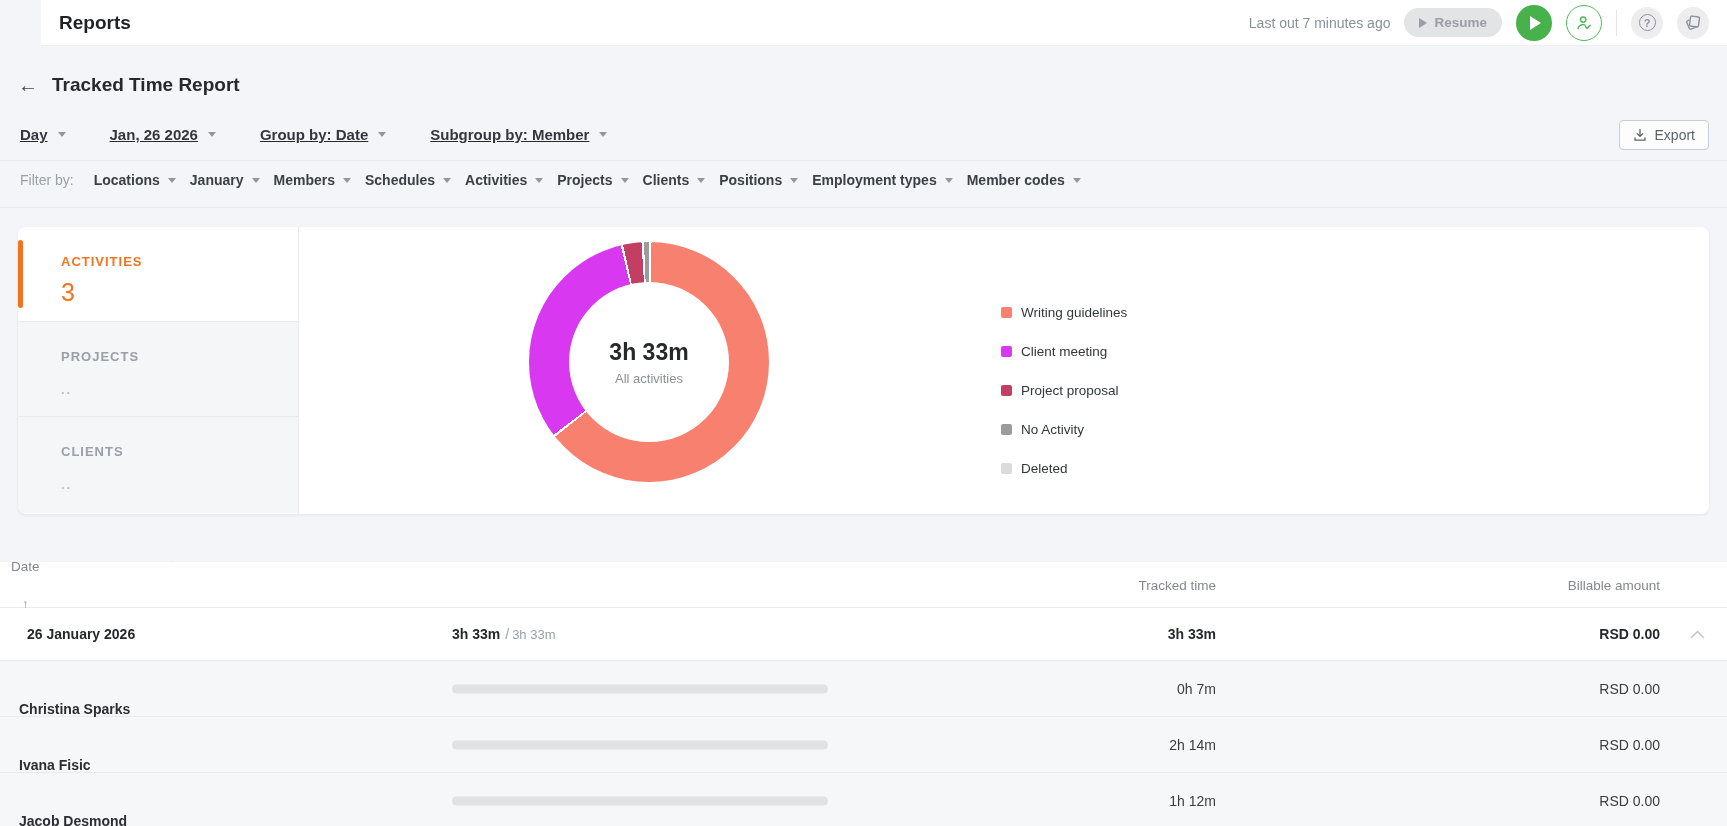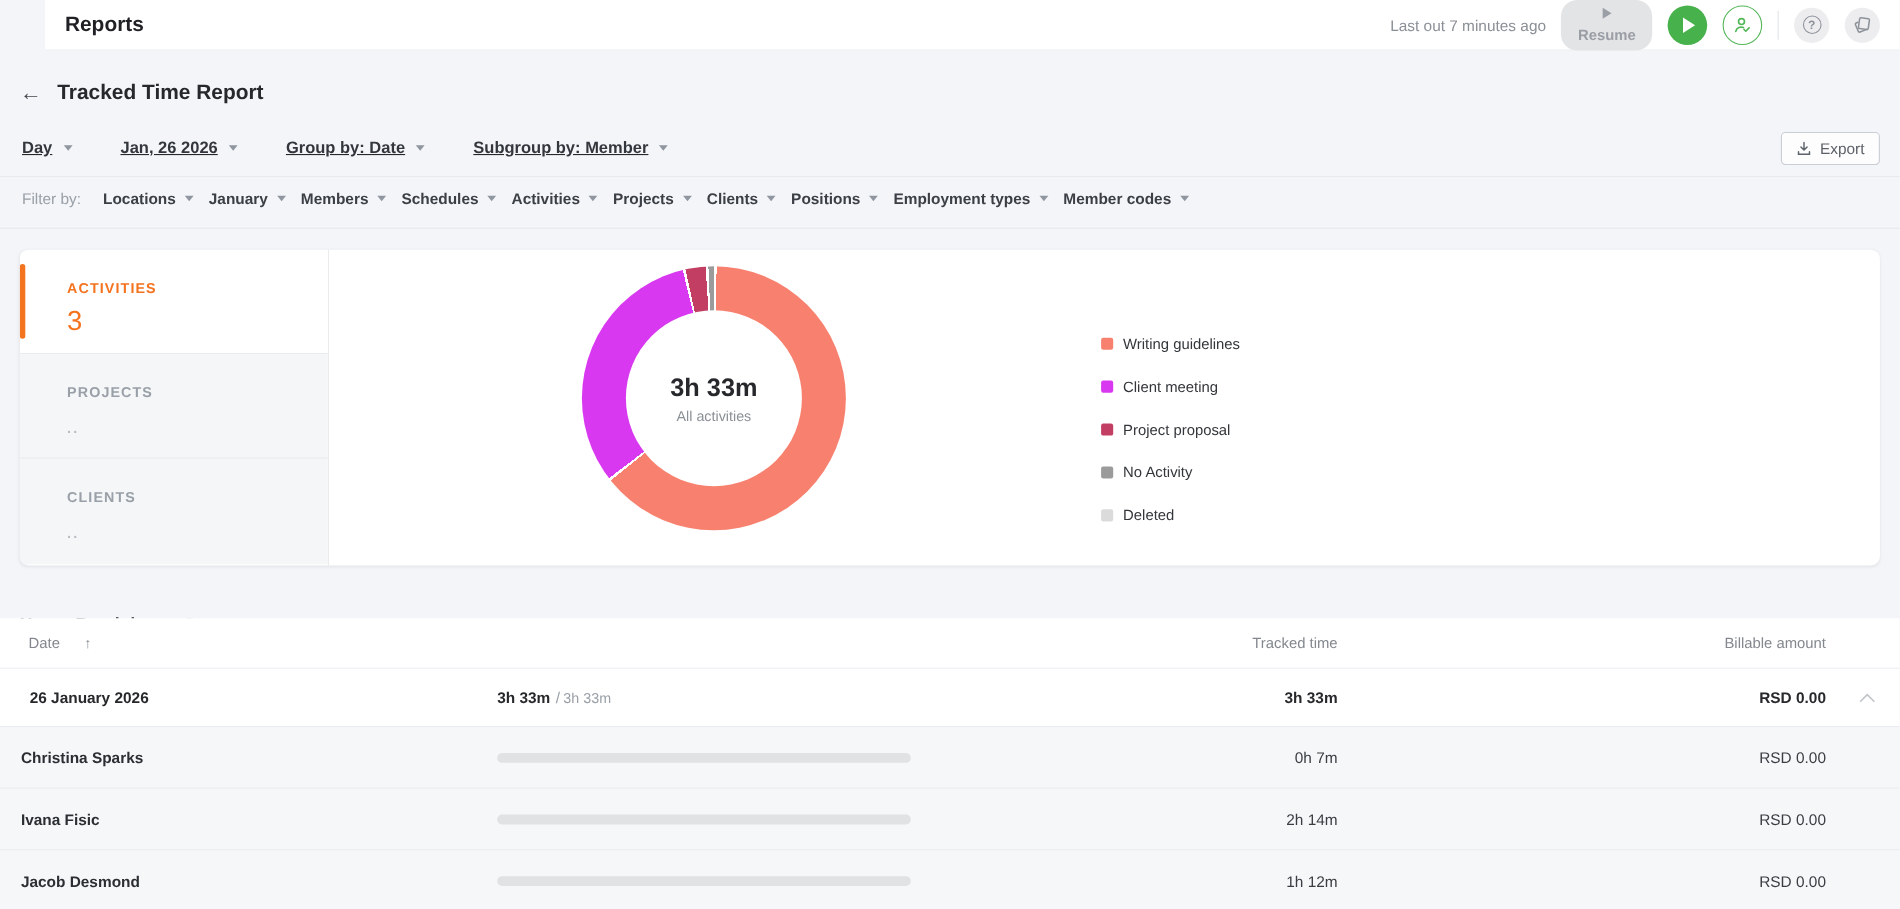--- a/index.html
+++ b/index.html
@@ -10,21 +10,21 @@
     color:#26282b;
     -webkit-font-smoothing:antialiased;
   }
   button{font-family:"Liberation Sans", sans-serif;border:none;background:none;padding:0;cursor:pointer;}
 
   
   .topbar{position:absolute;top:0;left:0;right:0;height:46px;background:#fff;border-bottom:1px solid #eceef1;display:flex;align-items:center;justify-content:space-between;padding:0 18px;box-sizing:border-box;z-index:5;margin-left:41px;}
   .topbar h1{font-size:19px;font-weight:bold;margin:0;color:#1f2125;}
   .topbar-right{display:flex;align-items:center;gap:14px;justify-content:space-between;}
   .status-text{font-size:14px;color:#8b9097;}
-  .resume-pill{display:inline-flex;align-items:center;gap:7px;background:#e3e4e6;color:#9a9ea5;font-size:13.5px;font-weight:bold;border-radius:15px;padding:7px 15px;flex-direction:column;}
+  .resume-pill{display:inline-flex;align-items:center;gap:7px;background:#e3e4e6;color:#9a9ea5;font-size:13.5px;font-weight:bold;border-radius:15px;padding:7px 15px;}
   .resume-pill .mini-play{width:0;height:0;border-top:5px solid transparent;border-bottom:5px solid transparent;border-left:8px solid #9a9ea5;display:inline-block;}
   .green-play{width:36px;height:36px;border-radius:50%;background:#47b14b;display:inline-flex;align-items:center;justify-content:center;}
   .green-play .tri{width:0;height:0;border-top:7px solid transparent;border-bottom:7px solid transparent;border-left:11px solid #fff;margin-left:3px;}
   .person-btn{width:36px;height:36px;border-radius:50%;background:#fff;border:1.6px solid #54b759;display:inline-flex;align-items:center;justify-content:center;box-sizing:border-box;}
   .vdiv{width:1px;height:26px;background:#e2e4e8;}
   .circle-btn{width:32px;height:32px;border-radius:50%;background:#ededef;display:inline-flex;align-items:center;justify-content:center;}
   .help-glyph{width:17px;height:17px;border:1.4px solid #8e939b;border-radius:50%;color:#8e939b;font-size:11px;font-weight:bold;display:inline-flex;align-items:center;justify-content:center;box-sizing:border-box;}
 
   
   .report-title-row{position:absolute;top:74px;left:18px;display:flex;align-items:center;gap:14px;}
@@ -73,37 +73,37 @@
 
   
   .hours-heading{position:absolute;top:528px;left:18px;display:flex;align-items:center;gap:9px;margin-top:32px;}
   .hours-heading .hb-title{font-size:16px;font-weight:bold;color:#26282b;}
 
   
   .tt-table{position:absolute;top:562px;left:0;right:0;}
   .tt-row{position:relative;background:#fff;box-sizing:border-box;}
   .tt-head{height:46px;border-bottom:1px solid #e9ebee;}
   .th{position:absolute;top:50%;transform:translateY(-50%);font-size:13.5px;color:#84888e;}
-  .th-date{left:26px;display:flex;align-items:center;gap:22px;}
+  .th-date{left:11px;display:flex;align-items:center;gap:22px;flex-direction:column;}
   .sort-arrow{font-size:13px;color:#8c9096;}
   .th-tracked{right:511px;}
   .th-billable{right:67px;}
 
   .tt-daterow{height:53px;border-bottom:1px solid #e9ebee;}
   .cell{position:absolute;top:50%;transform:translateY(-50%);font-size:14px;}
   .c-date{left:8px;font-weight:bold;color:#26282b;margin-left:19px;}
   .c-worked{left:452px;font-weight:bold;color:#26282b;}
   .c-worked .slash{color:#9aa0a8;font-weight:normal;margin:0 3px 0 5px;}
   .c-worked .of-total{color:#9aa0a8;font-weight:normal;font-size:13px;}
   .c-tracked{right:511px;font-weight:bold;color:#26282b;}
   .c-billable{right:67px;font-weight:bold;color:#26282b;}
   .c-chevron{right:22px;}
 
   .tt-member{height:56px;background:#f6f7f9;border-bottom:1px solid #e9eaed;}
-  .m-name{left:19px;font-weight:bold;color:#2b2e32;}
+  .m-name{left:19px;font-weight:bold;color:#2b2e32;margin-top:20px;}
   .m-tracked{right:511px;color:#3a3d41;font-weight:normal;}
   .m-billable{right:67px;color:#3a3d41;font-weight:normal;}
   .bar-track{position:absolute;left:452px;top:50%;transform:translateY(-50%);width:376px;height:9px;border-radius:5px;background:#e1e2e4;overflow:hidden;}
   .bar-fill{height:100%;border-radius:5px;background:#a3a5a8;}
 </style>
 </head>
 <body>
 
 <header class="topbar">
   <h1>Reports</h1>

